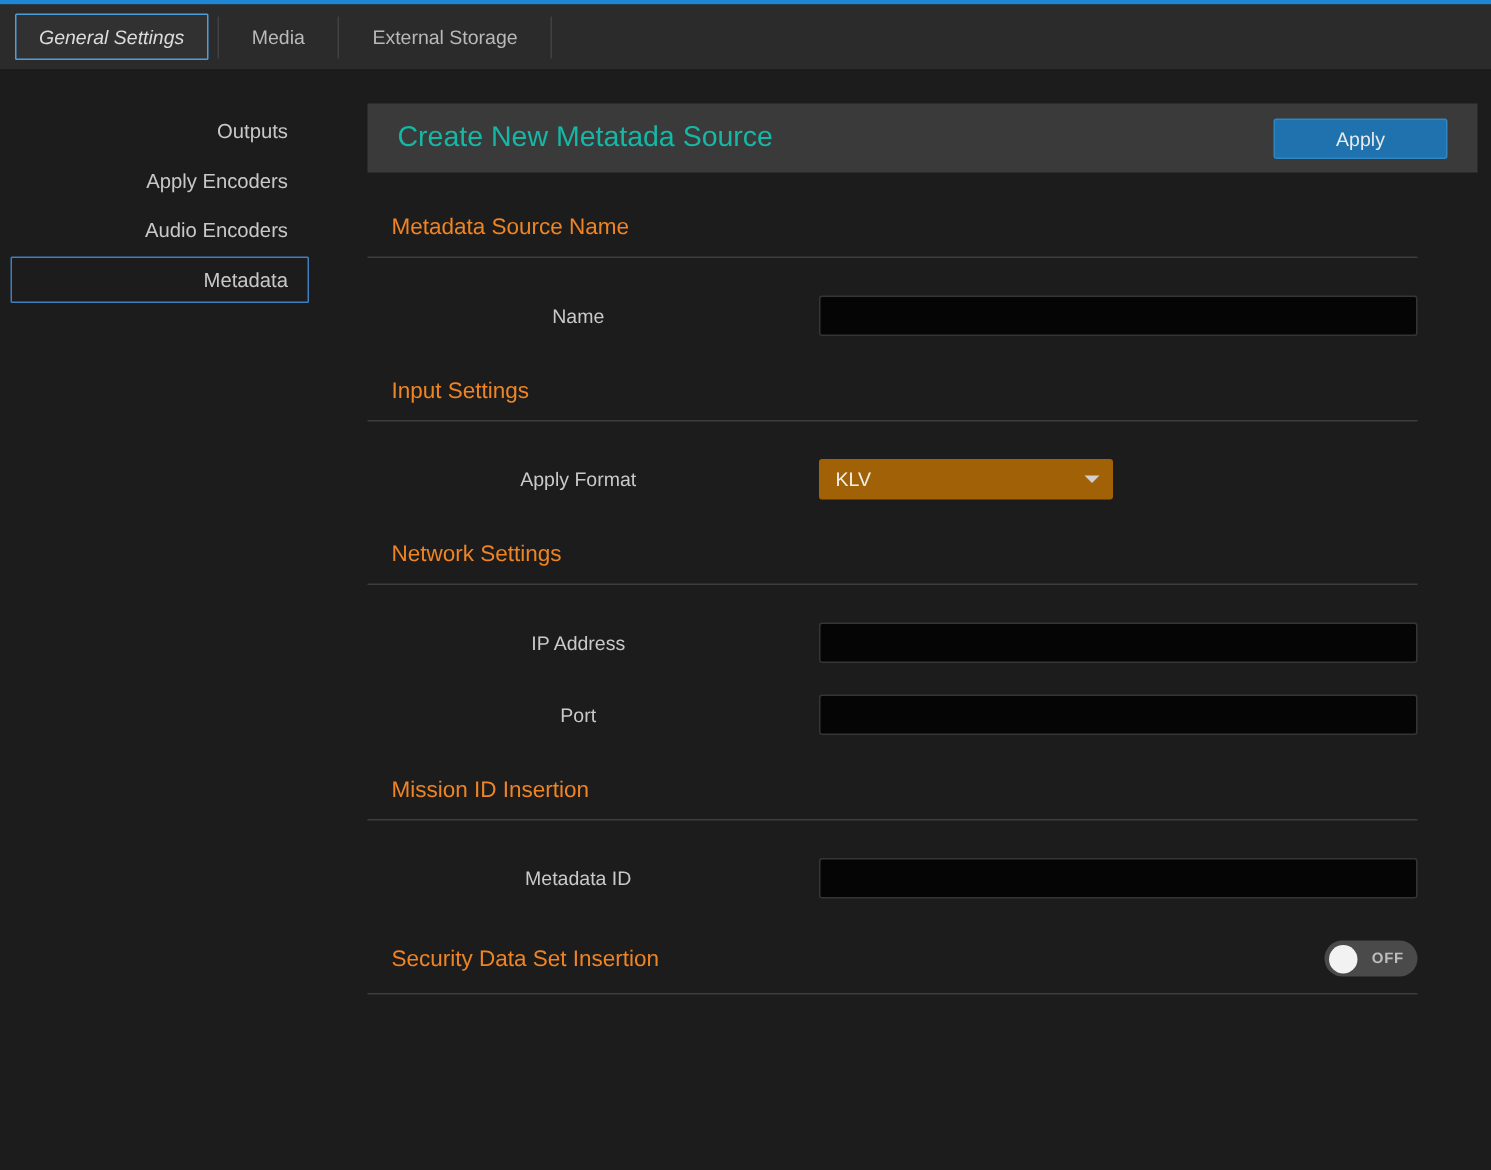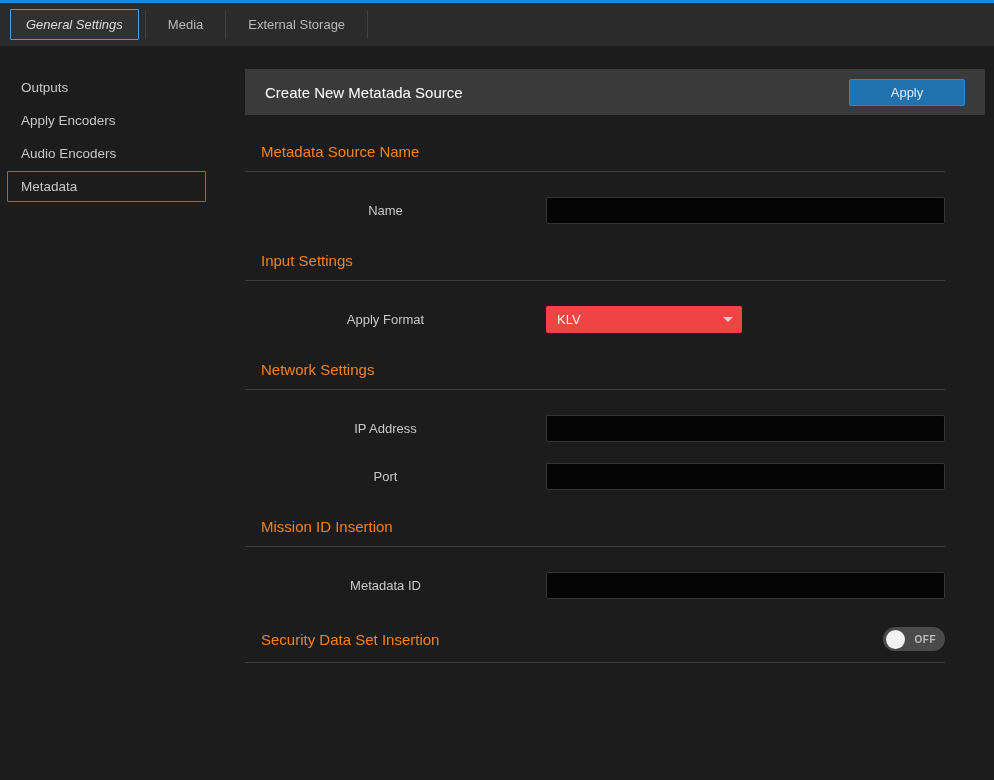--- a/index.html
+++ b/index.html
@@ -34,42 +34,42 @@
     background: rgba(255,255,255,0.03);
     border-radius: 1px;
     font-style: italic;
   }
   .tab-sep { width: 1px; height: 28px; background: #414141; margin: 0 6px; }
 
   
   .layout { display: flex; min-height: 734px; align-items: stretch; }
 
   
-  .sidebar { width: 245px; padding-top: 26px; flex-shrink: 0; }
+  .sidebar { width: 245px; padding-top: 26px; flex-shrink: 0; text-align: right; }
   .side-item {
     margin: 0 39px 2px 7px;
     padding: 7px 13px;
     font-size: 13.5px;
     color: #c8c8c8;
     border: 1px solid transparent;
     cursor: pointer;
   }
   .side-item.active { border: 1px solid #3f7fbf; border-radius: 1px; }
 
   
   .main { flex: 1; padding: 23px 9px 0 0; }
   .content-header {
     height: 46px;
     background: #3a3a3a;
     display: flex;
     align-items: center;
     justify-content: space-between;
     padding: 0 20px;
   }
-  .content-title { font-size: 15px; color: #ffffff; }
+  .content-title { font-size: 19px; color: #14b8a6; }
   .apply-btn {
     background: #1f72ad;
     border: 1px solid #2e86c4;
     color: #eaeaea;
     font-family: "Liberation Sans", sans-serif;
     font-size: 13px;
     width: 116px;
     height: 27px;
     border-radius: 2px;
     cursor: pointer;
@@ -110,21 +110,21 @@
     color: #dddddd;
     font-family: "Liberation Sans", sans-serif;
     font-size: 13px;
     padding: 0 8px;
   }
 
   
   .dropdown {
     width: 196px;
     height: 27px;
-    background: #ef4444;
+    background: #a16207;
     border-radius: 2px;
     display: inline-flex;
     align-items: center;
     justify-content: space-between;
     padding: 0 9px 0 11px;
     cursor: pointer;
   }
   .dropdown-value { font-size: 13px; color: #f0f0f0; }
   .caret {
     width: 0; height: 0;

